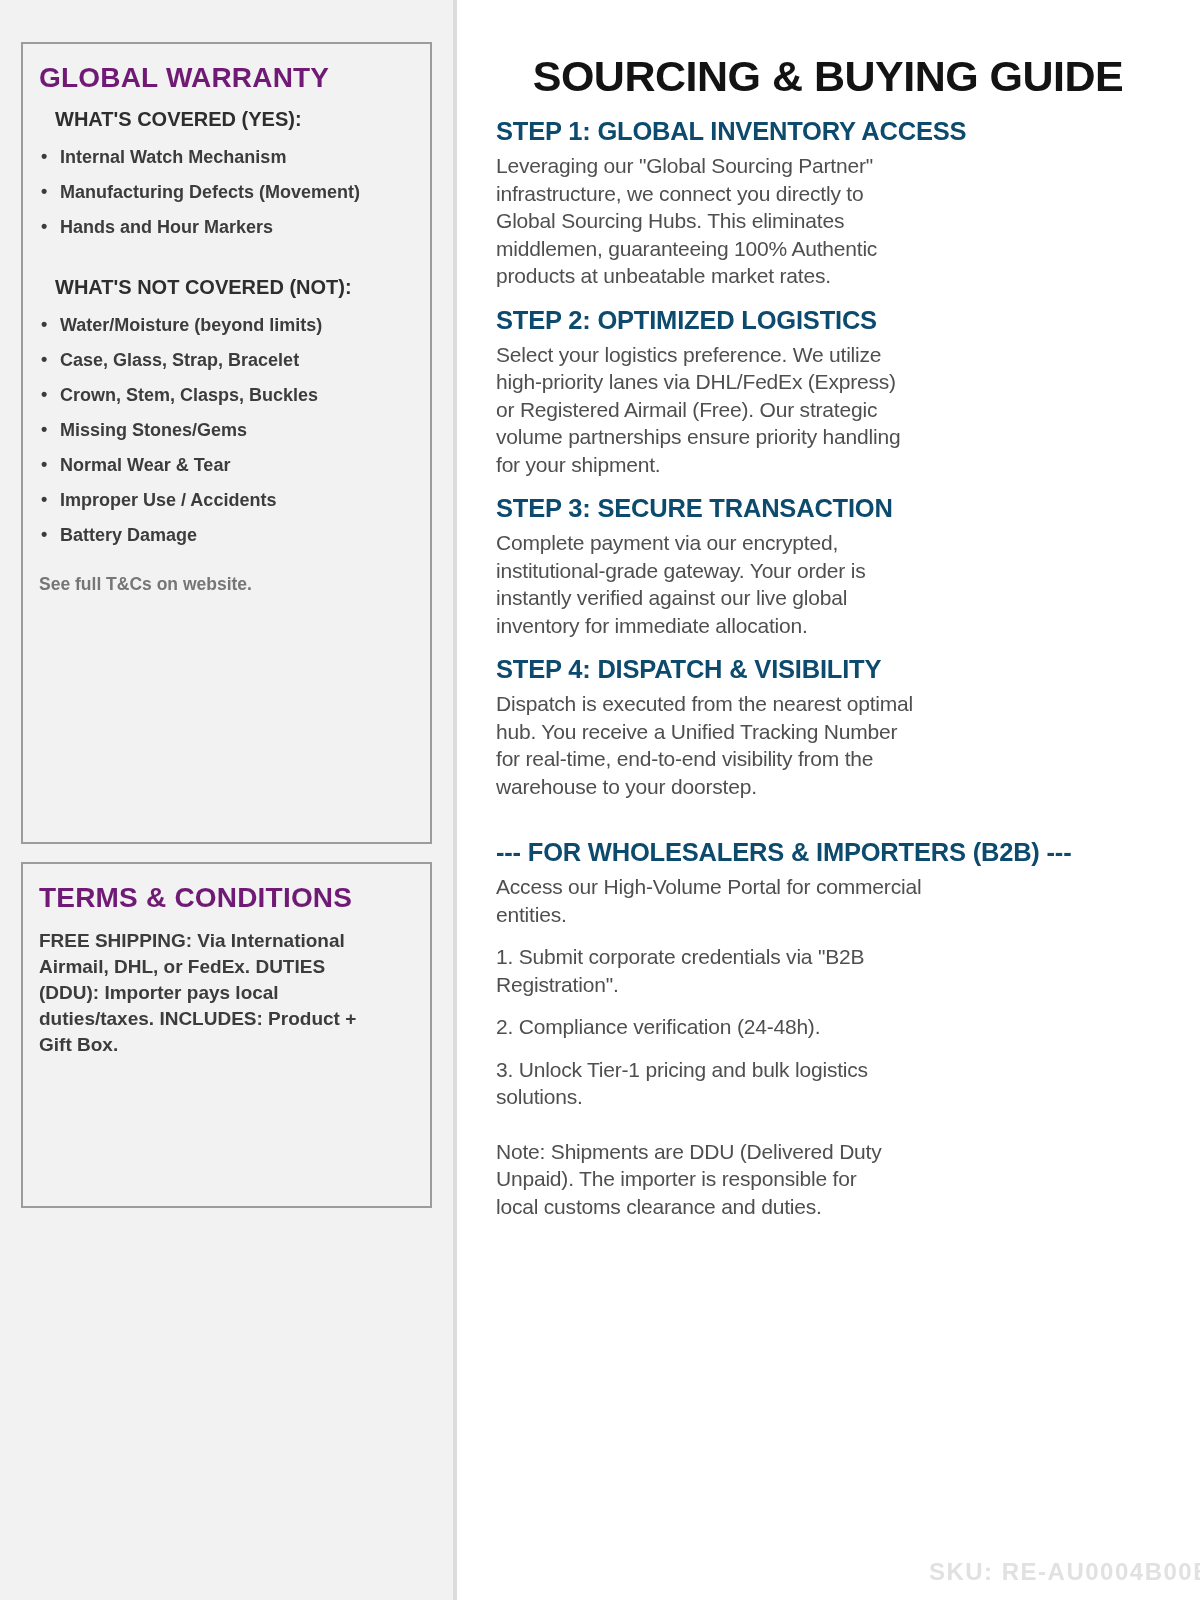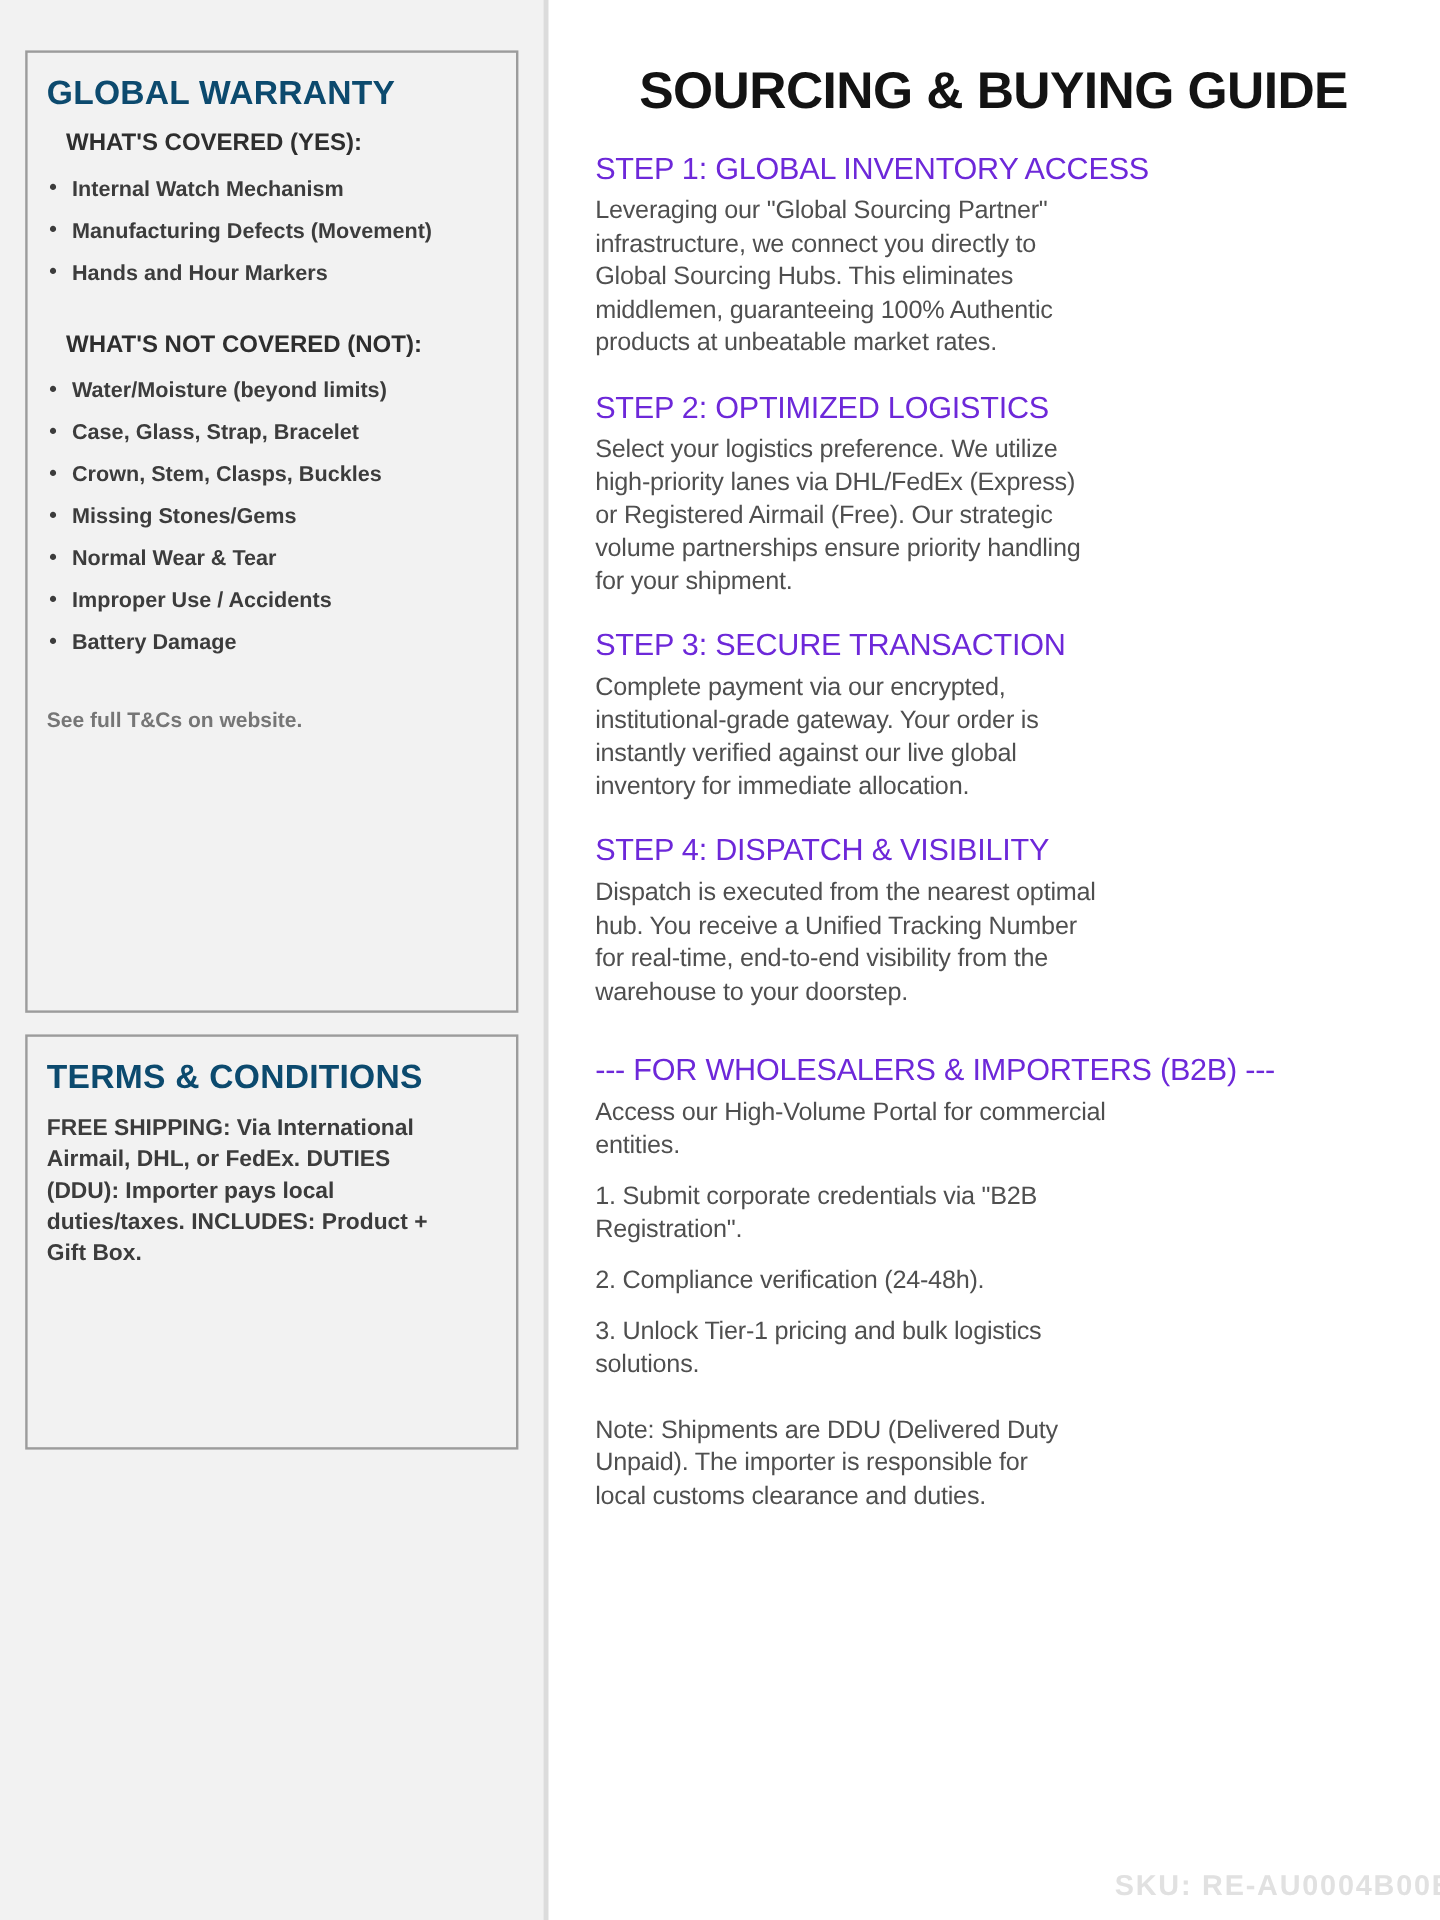--- a/index.html
+++ b/index.html
@@ -30,21 +30,21 @@
     padding: 18px 16px;
     overflow: hidden;
   }
   .box.warranty { margin-top: 42px; height: 802px; }
   .box.terms    { margin-top: 18px; height: 346px; }
   .box.contact  { margin-top: 24px; height: 245px; }
 
   .box-title {
     font-size: 28px;
     font-weight: 800;
-    color: #0c4a6e;
+    color: #701a75;
     margin: 0 0 14px 0;
     letter-spacing: 0.2px;
   }
   .sub-heading {
     font-size: 20px;
     font-weight: 800;
     color: #2e2e2e;
     margin: 6px 0 0 16px;
   }
   .sub-heading.second { margin-top: 38px; }
@@ -62,21 +62,21 @@
     color: #3c3c3c;
   }
   ul.bullet-list li::before {
     content: "\2022";
     position: absolute;
     left: 2px;
     top: -1px;
     color: #3c3c3c;
   }
   .footnote {
-    margin-top: 44px;
+    margin-top: 28px;
     font-size: 17.5px;
     font-weight: 700;
     color: #767676;
   }
   .terms-body {
     margin-top: 10px;
     font-size: 19px;
     font-weight: 700;
     color: #3c3c3c;
     line-height: 26px;
@@ -101,23 +101,23 @@
   .main-title {
     text-align: center;
     font-size: 43px;
     font-weight: 800;
     color: #131313;
     letter-spacing: -0.5px;
     margin: 52px 0 0 0;
   }
   .step h2, .b2b h2 {
     font-size: 25.5px;
-    font-weight: 400;
-    color: #6d28d9;
-    margin: 26px 0 6px 0;
+    font-weight: 700;
+    color: #0c4a6e;
+    margin: 16px 0 6px 0;
     letter-spacing: -0.2px;
   }
   .step p, .b2b p {
     font-size: 21px;
     font-weight: 500;
     color: #4f4f4f;
     line-height: 27.5px;
     margin: 0;
     white-space: pre-line;
     letter-spacing: -0.2px;

